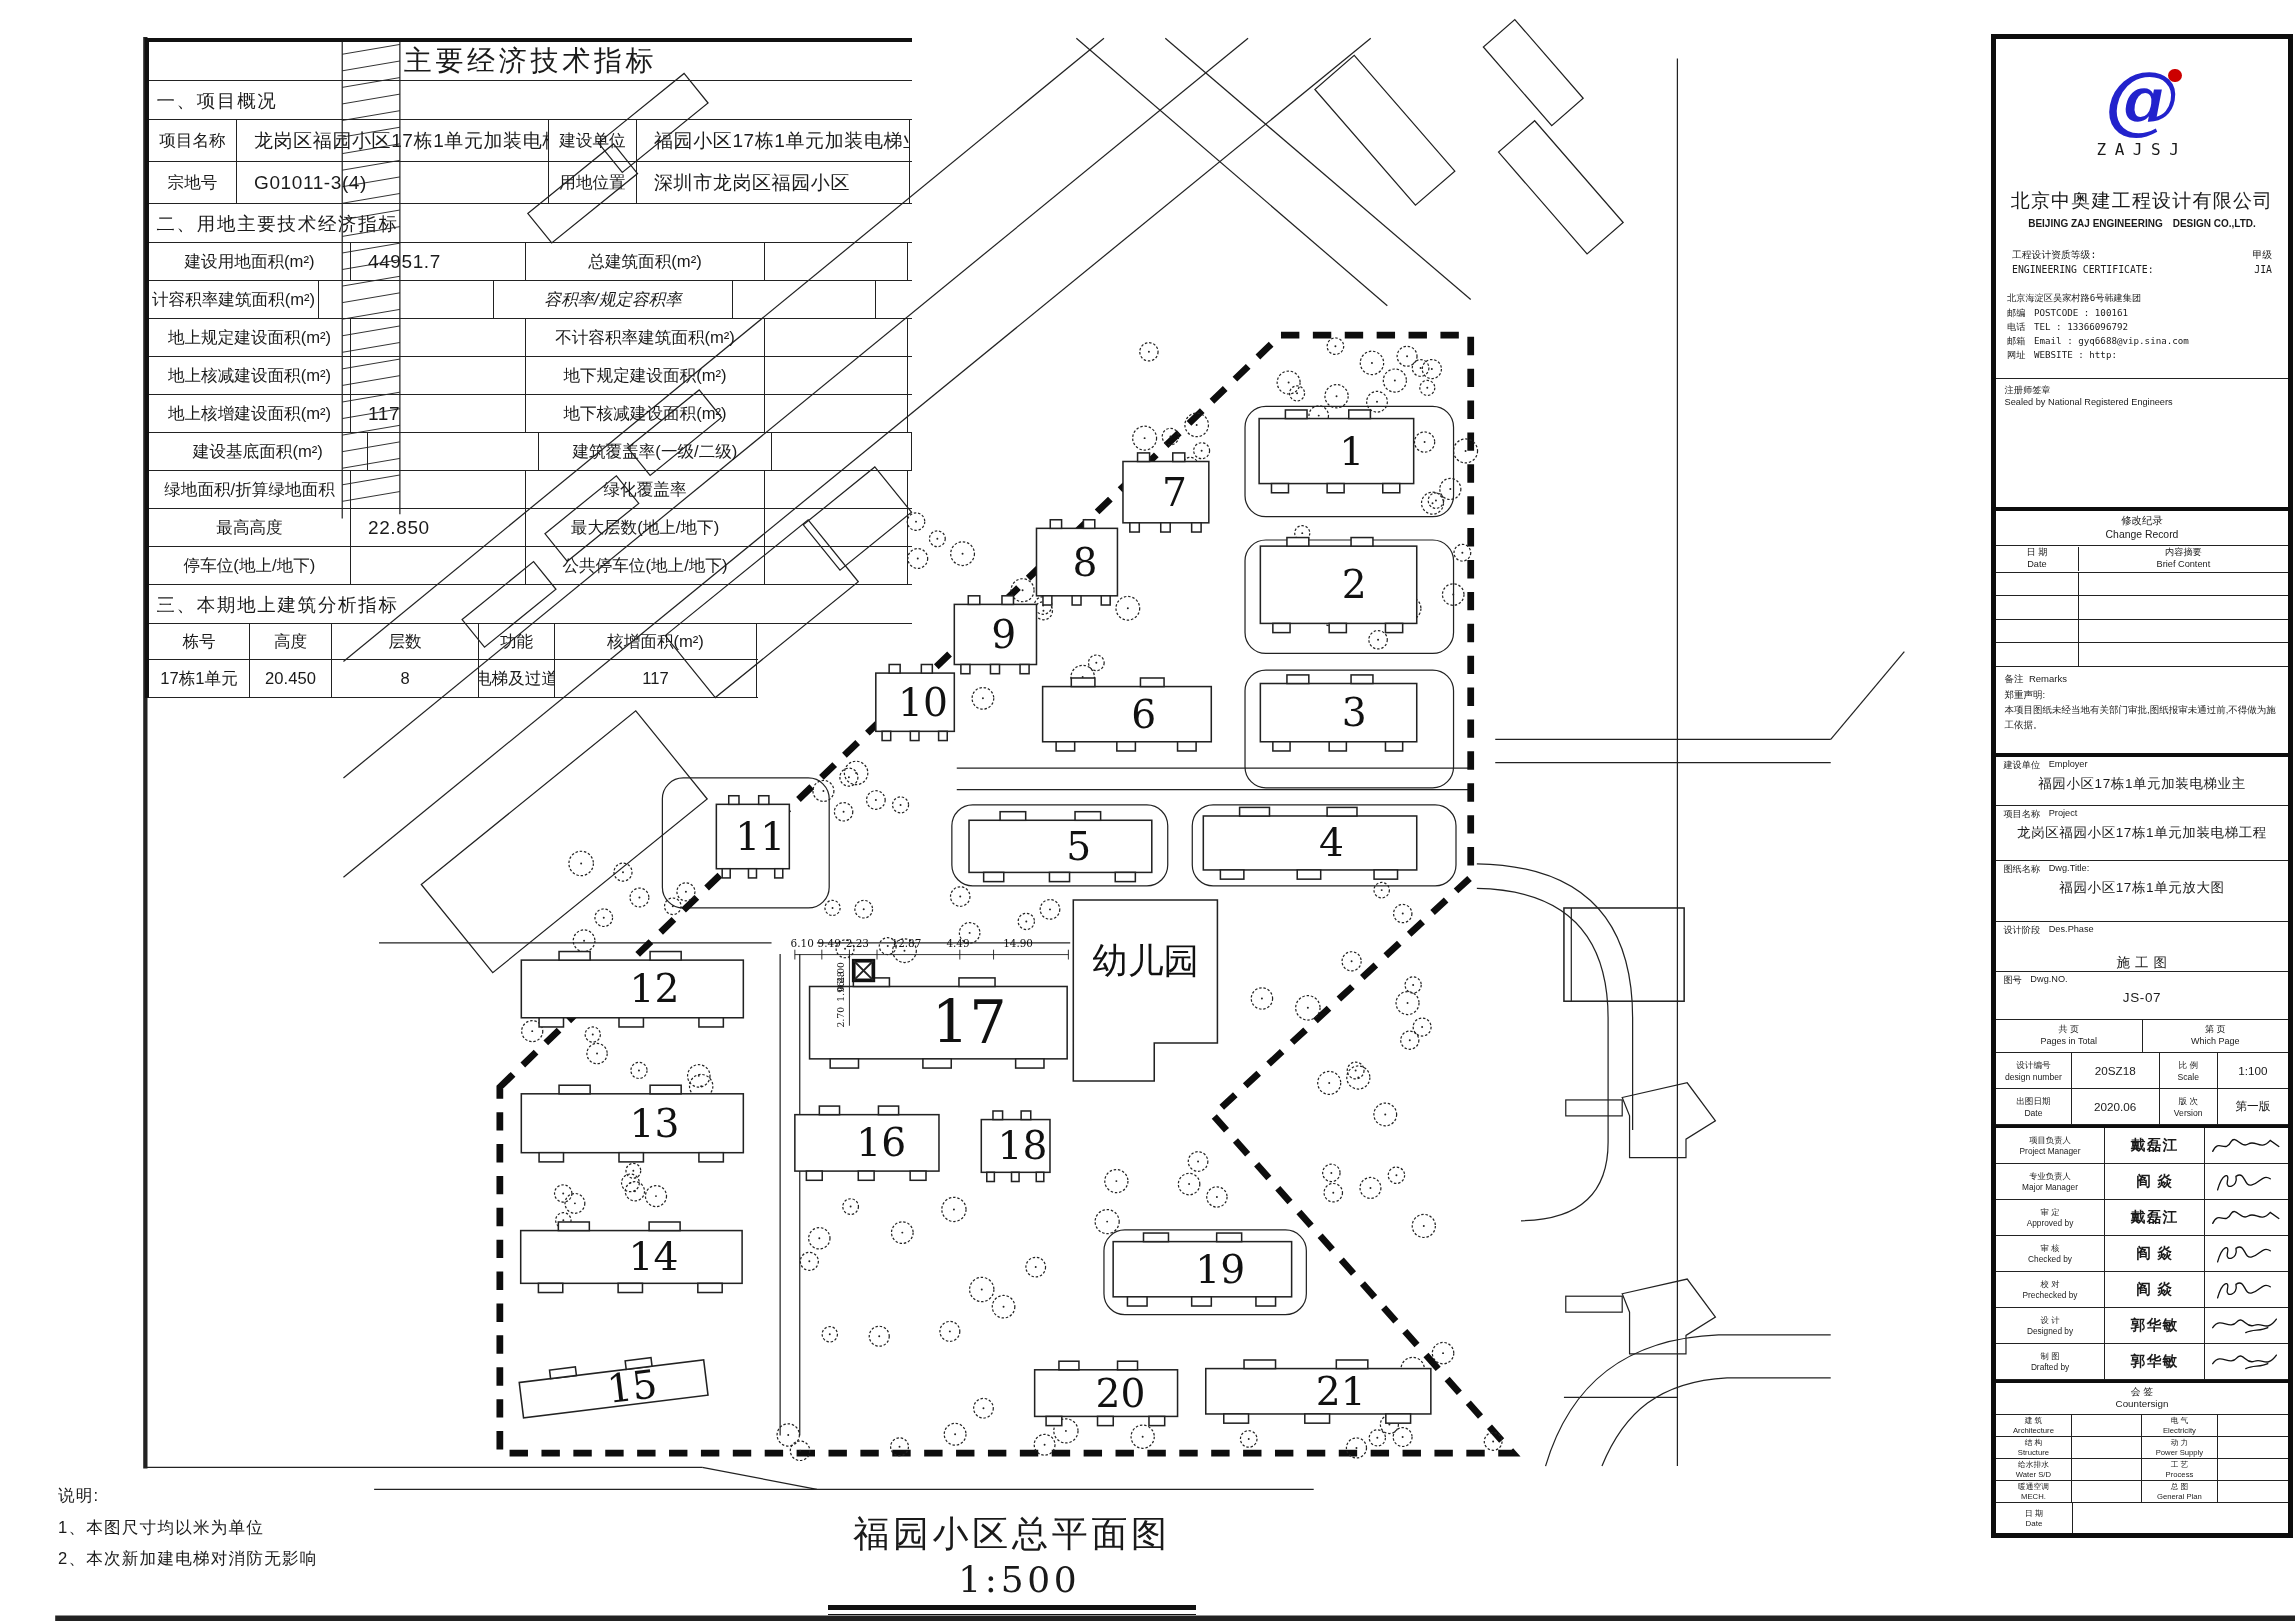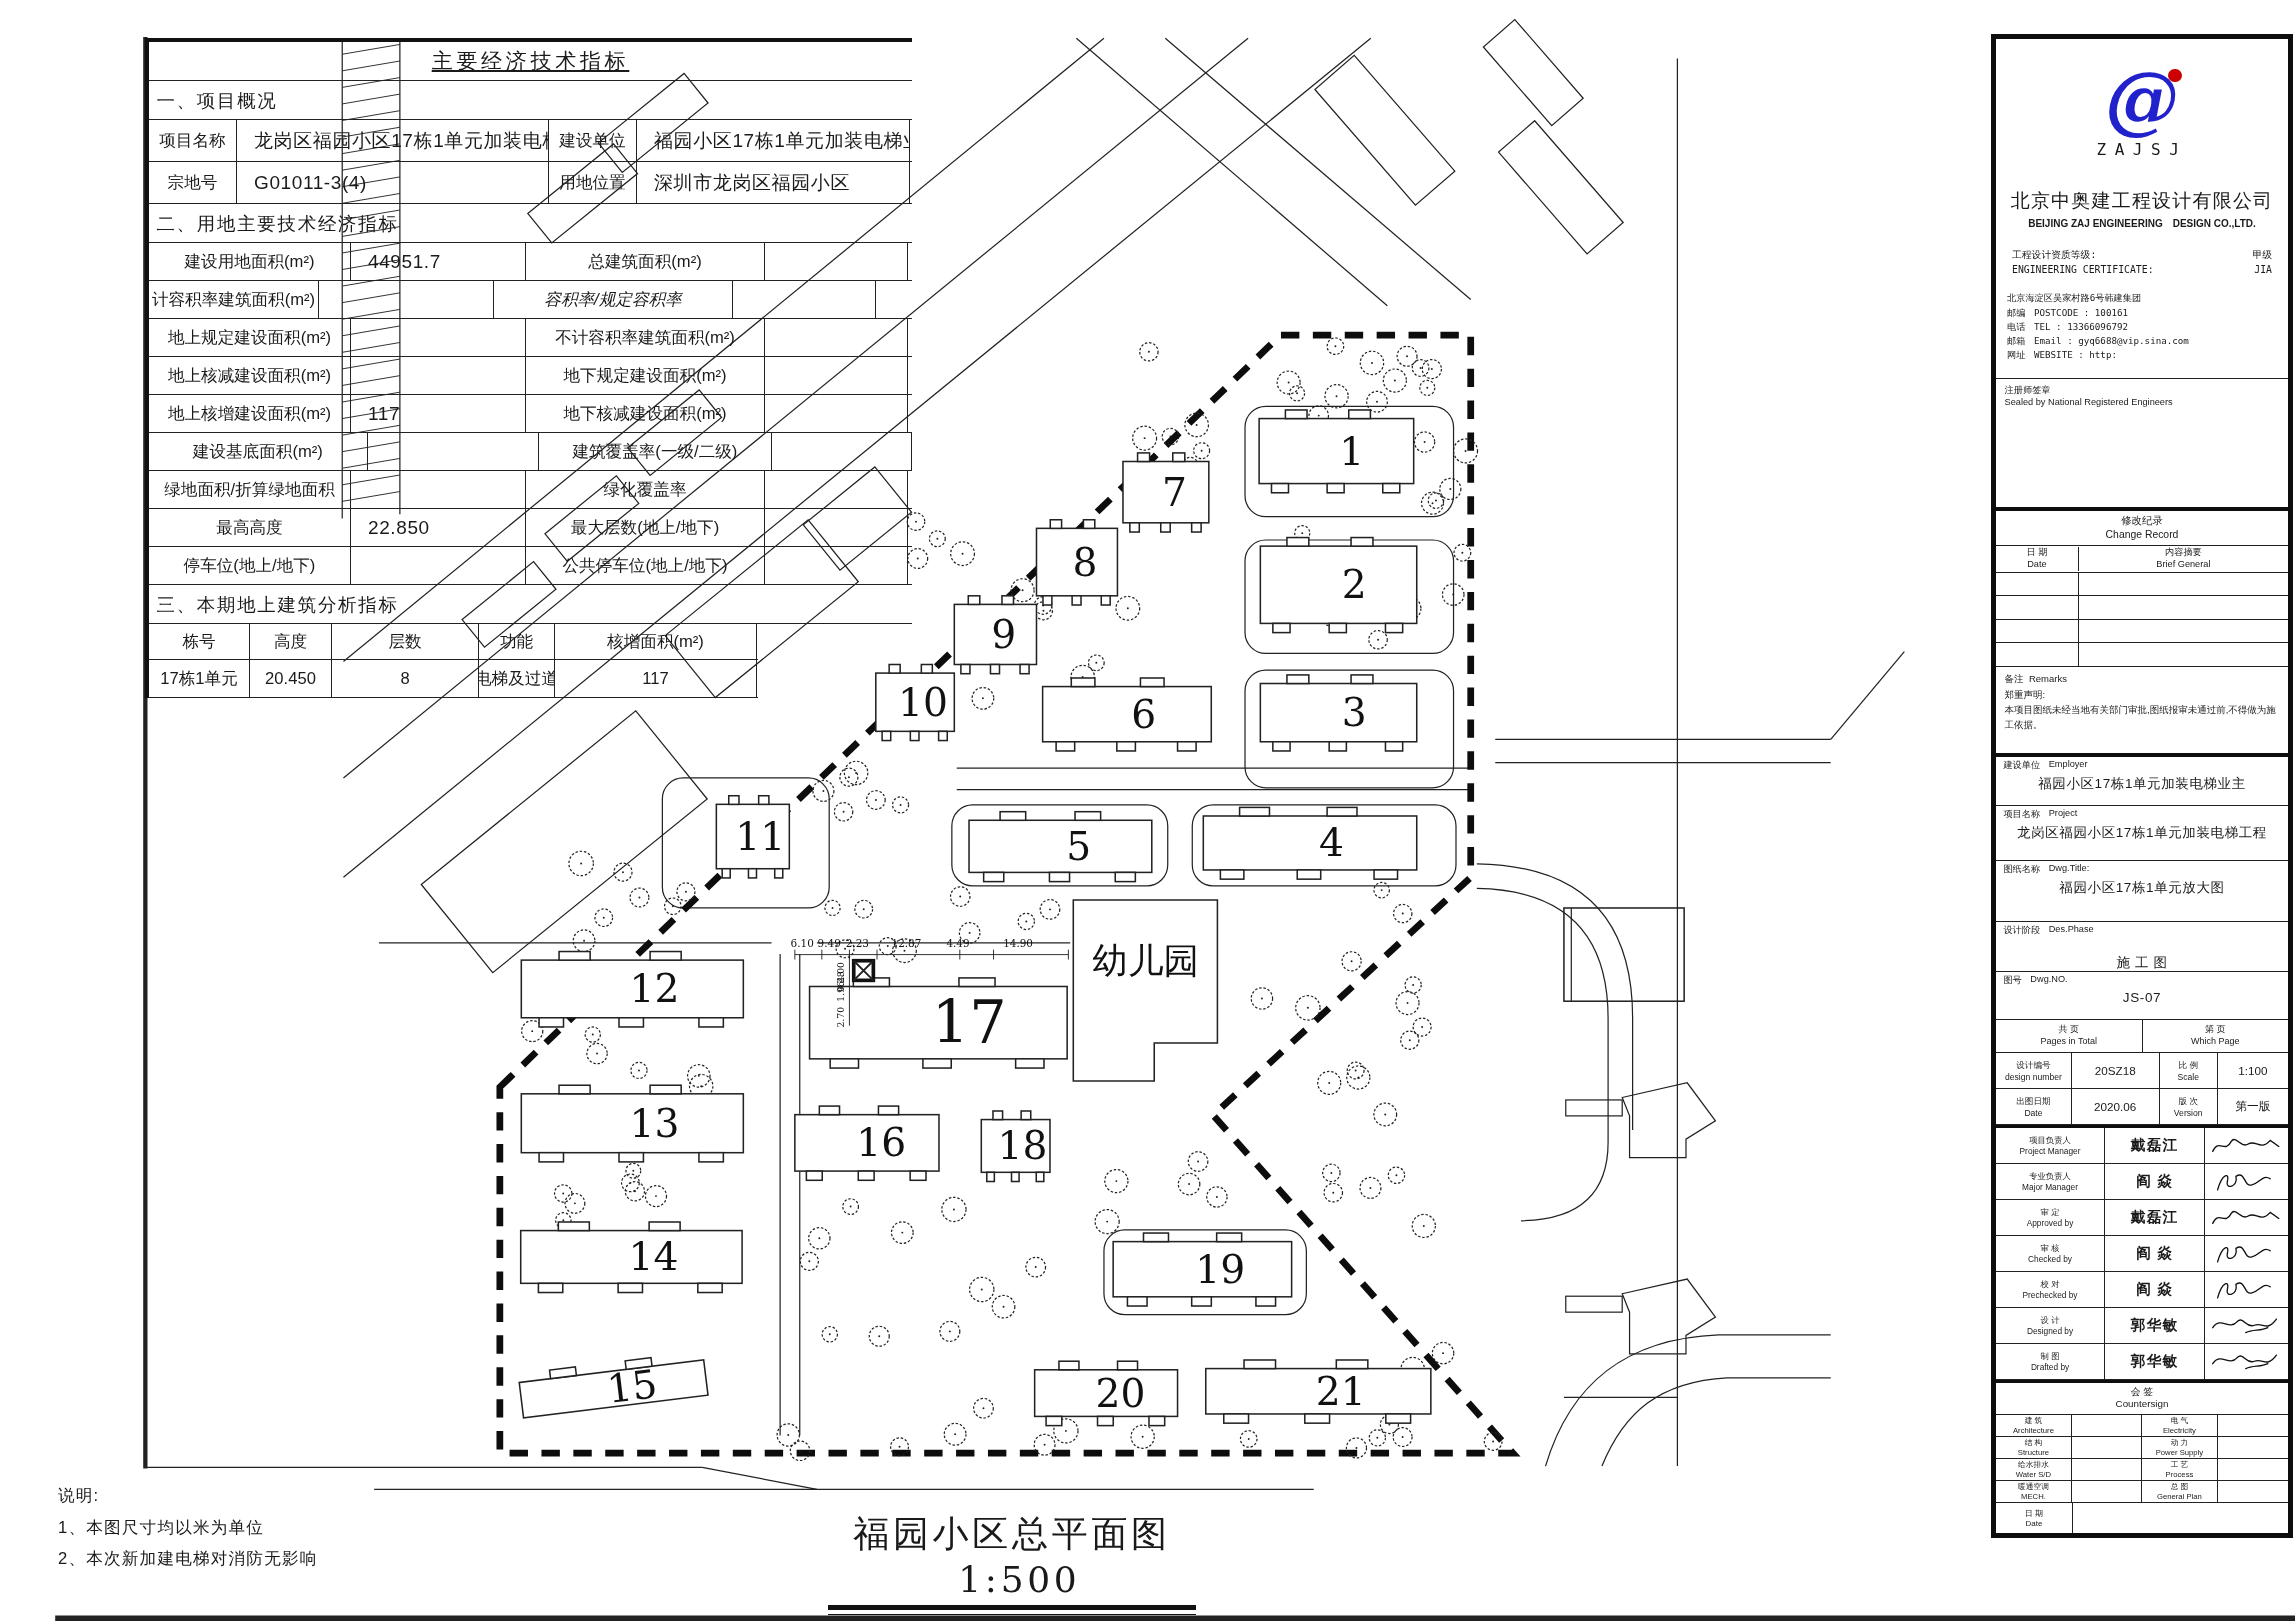--- a/index.html
+++ b/index.html
@@ -5,21 +5,21 @@
   html,body{margin:0;padding:0;background:#e8e8e8;}
   .sheet{position:relative;width:2295px;height:1624px;background:#ffffff;overflow:hidden;
          font-family:"Liberation Sans",sans-serif;color:#1a1a1a;}
   svg text{font-family:"DejaVu Serif","Liberation Serif",serif;}
   
   .ind-table{position:absolute;left:145px;top:38px;width:763px;border-left:4.3px solid #111;border-top:4.3px solid #111;background:transparent;}
   .ind-row{display:flex;border-bottom:1.2px solid #222;box-sizing:border-box;}
   .ind-cell{box-sizing:border-box;border-right:1.2px solid #222;display:flex;align-items:center;font-size:16.6px;padding:0 6.1px;overflow:hidden;white-space:nowrap;}
   .ind-cell.lab{justify-content:center;}
   .ind-cell.val{justify-content:flex-start;font-size:19px;padding-left:17px;letter-spacing:0.6px;}
-  .title-row{height:38px;border-bottom:1.2px solid #222;display:flex;align-items:center;justify-content:center;font-size:21px;letter-spacing:3.7px;text-decoration:underline;}
+  .title-row{height:38px;border-bottom:1.2px solid #222;display:flex;align-items:center;justify-content:center;font-size:28px;letter-spacing:3.7px;}
   .sec-head{height:38px;border-bottom:1.2px solid #222;display:flex;align-items:center;font-size:18.4px;padding-left:7.4px;letter-spacing:1.8px;}
   
   .notes{position:absolute;left:58px;top:1480px;font-size:16.6px;line-height:1.9;letter-spacing:1.2px;}
   
   .plan-title{position:absolute;left:785px;top:1510px;width:454px;text-align:center;}
   .plan-title .t{font-size:36px;letter-spacing:3.7px;font-family:"DejaVu Serif","Liberation Serif",serif;}
   .plan-title .u{width:368px;margin:4.9px auto 0;border-top:5.5px solid #111;border-bottom:1.8px solid #111;height:4.3px;}
   
   .tblock{position:absolute;left:1991px;top:34px;width:302px;height:1504px;border:5.5px solid #0d0d0d;box-sizing:border-box;background:#fff;display:flex;flex-direction:column;font-size:9.2px;}
   .tb-sec{border-bottom:1.8px solid #222;box-sizing:border-box;position:relative;}
@@ -784,21 +784,21 @@
       <div>注册师签章</div>
       <div>Sealed by National Registered Engineers</div>
     </div>
     <div class="tb-sec chg">
       <div class="chg-head">
         <div>修改纪录</div>
         <div>Change Record</div>
       </div>
       <div class="chg-sub">
         <div><span>日 期</span><br><span>Date</span></div>
-        <div><span>内容摘要</span><br><span>Brief General</span></div>
+        <div><span>内容摘要</span><br><span>Brief Content</span></div>
       </div>
       <div class="chg-row">
           <div></div>
           <div></div>
         </div>
       <div class="chg-row">
           <div></div>
           <div></div>
         </div>
       <div class="chg-row">

